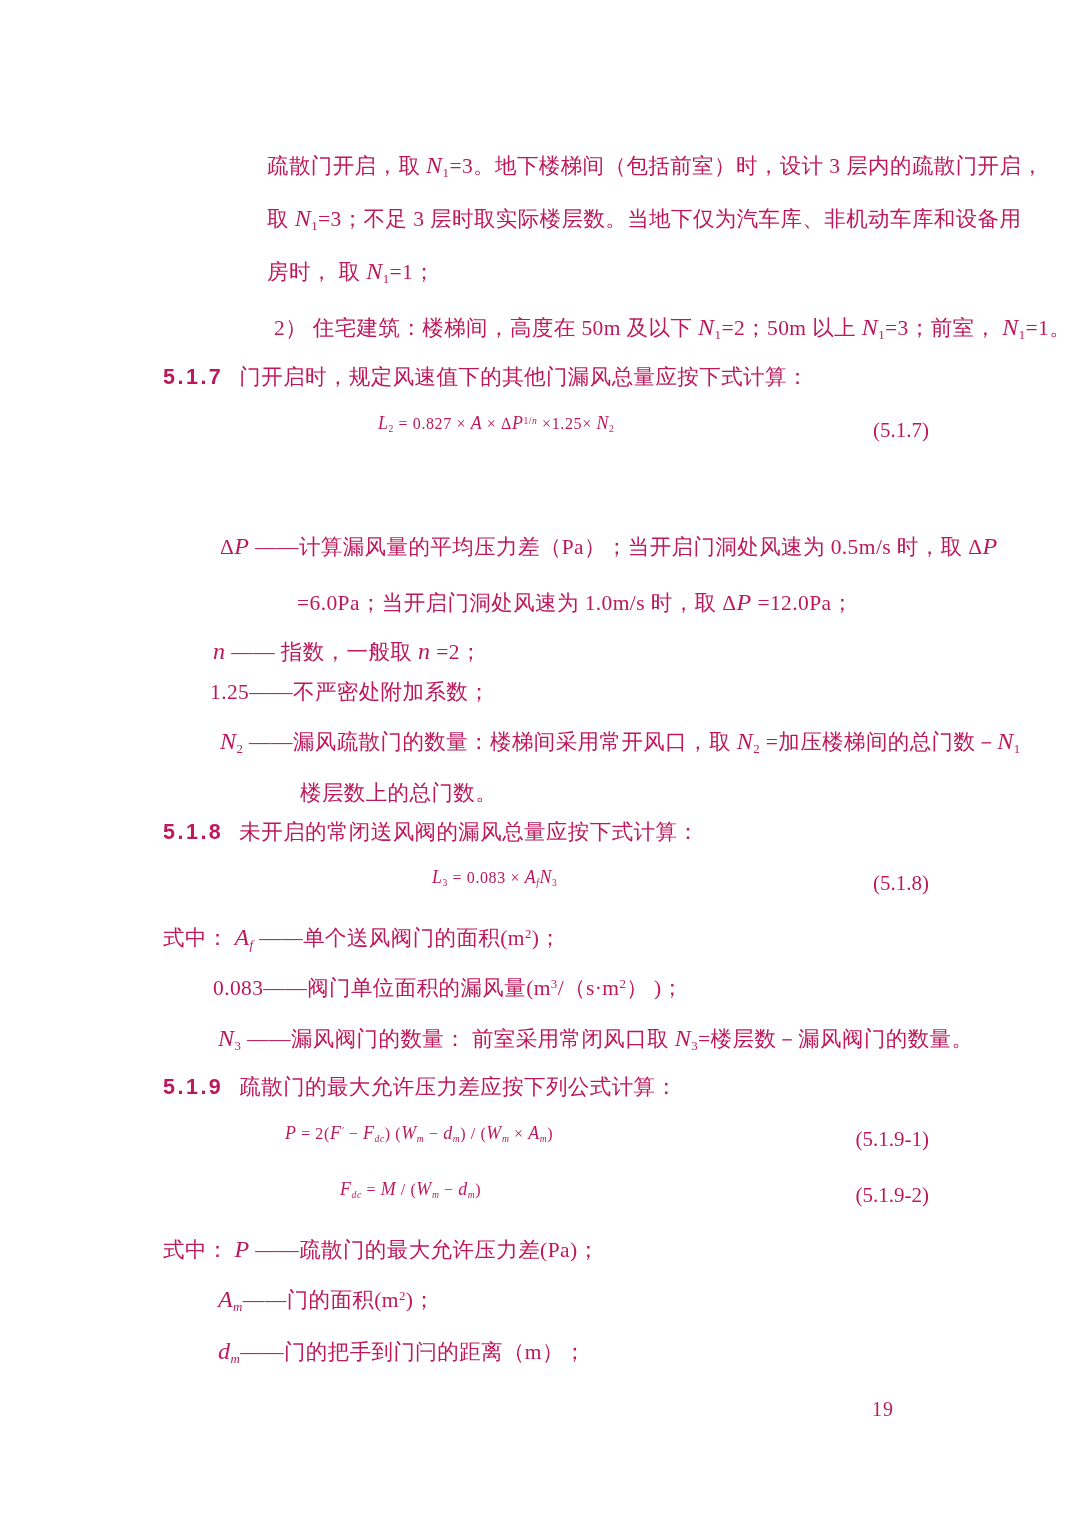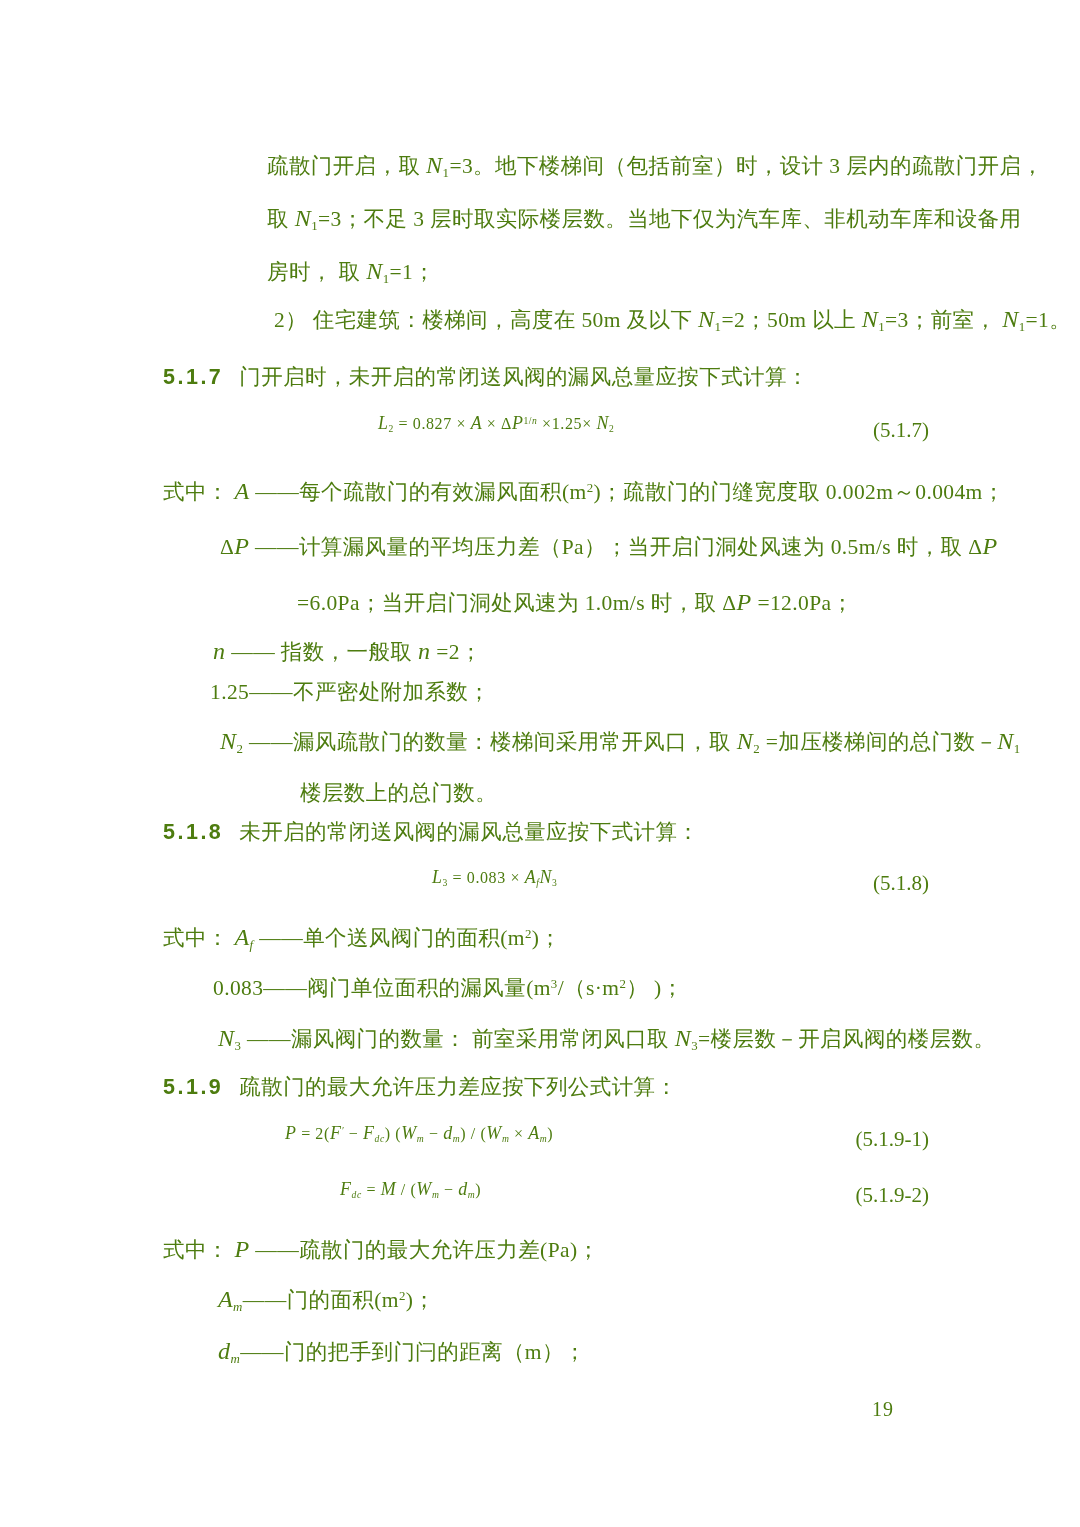--- a/index.html
+++ b/index.html
@@ -4,21 +4,21 @@
 <style>
   * { margin:0; padding:0; box-sizing:border-box; }
   html,body { background:#ffffff; }
   .page {
     position:relative;
     width:1080px;
     height:1527px;
     background:#ffffff;
     overflow:hidden;
     font-family:"Liberation Serif","DejaVu Serif",serif;
-    color:#4d7c0f;
+    color:#be185d;
   }
   .line {
     position:absolute;
     white-space:nowrap;
     font-size:21.5px;
     line-height:1.3;
     letter-spacing:0.4px;
   }
   .formula {
     font-size:16px;
@@ -42,43 +42,42 @@
 </style>
 </head>
 <body>
 
 <div class="page">
 
   <div class="line" style="top:150px;left:267px"><span class="seg-t">疏散门开启，取 </span><span class="seg-v">N</span><span class="seg-s">1</span><span class="seg-t">=3。地下楼梯间（包括前室）时，设计 3 层内的疏散门开启，</span></div>
   <div class="line" style="top:203px;left:267px"><span class="seg-t">取 </span><span class="seg-v">N</span><span class="seg-s">1</span><span class="seg-t">=3；不足 3 层时取实际楼层数。当地下仅为汽车库、非机动车库和设备用</span></div>
   <div class="line" style="top:256px;left:267px"><span class="seg-t">房时， 取 </span><span class="seg-v">N</span><span class="seg-s">1</span><span class="seg-t">=1；</span></div>
 
-  <div class="line" style="top:304px;left:274px"><span class="seg-t">2）  住宅建筑：楼梯间，高度在 50m 及以下 </span><span class="seg-v">N</span><span class="seg-s">1</span><span class="seg-t">=2；50m 以上 </span><span class="seg-v">N</span><span class="seg-s">1</span><span class="seg-t">=3；前室， </span><span class="seg-v">N</span><span class="seg-s">1</span><span class="seg-t">=1。</span></div>
+  <div class="line" style="top:312px;left:274px"><span class="seg-t">2）  住宅建筑：楼梯间，高度在 50m 及以下 </span><span class="seg-v">N</span><span class="seg-s">1</span><span class="seg-t">=2；50m 以上 </span><span class="seg-v">N</span><span class="seg-s">1</span><span class="seg-t">=3；前室， </span><span class="seg-v">N</span><span class="seg-s">1</span><span class="seg-t">=1。</span></div>
 
-  <div class="line" style="top:364px;left:163px"><span class="seg-b">5.1.7</span><span class="seg-t">门开启时，未开启的常闭送风阀的漏风总量应按下式计算：</span></div>
+  <div class="line" style="top:364px;left:163px"><span class="seg-b">5.1.7</span><span class="seg-t">门开启时，规定风速值下的其他门漏风总量应按下式计算：</span></div>
 
   <div class="line formula" style="top:412px;left:378px"><span class="seg-v">L</span><span class="seg-s">2</span><span class="seg-t"> = 0.827 × </span><span class="seg-v">A</span><span class="seg-t"> × Δ</span><span class="seg-v">P</span><span class="seg-p">1/</span><span class="seg-pi">n</span><span class="seg-t"> ×1.25× </span><span class="seg-v">N</span><span class="seg-s">2</span></div>
   <div class="flabel" style="top:418px">(5.1.7)</div>
 
-  <div class="line" style="top:476px;left:163px"><span class="seg-t">式中： </span><span class="seg-v">A</span><span class="seg-t"> ——每个疏散门的有效漏风面积(m</span><span class="seg-p">2</span><span class="seg-t">)；疏散门的门缝宽度取 0.002m～0.004m；</span></div>
   <div class="line" style="top:531px;left:220px"><span class="seg-t">Δ</span><span class="seg-v">P</span><span class="seg-t"> ——计算漏风量的平均压力差（Pa）；当开启门洞处风速为 0.5m/s 时，取 Δ</span><span class="seg-v">P</span></div>
   <div class="line" style="top:587px;left:297px"><span class="seg-t">=6.0Pa；当开启门洞处风速为 1.0m/s 时，取 Δ</span><span class="seg-v">P</span><span class="seg-t"> =12.0Pa；</span></div>
   <div class="line" style="top:636px;left:213px"><span class="seg-v">n</span><span class="seg-t">  ——  指数，一般取 </span><span class="seg-v">n</span><span class="seg-t"> =2；</span></div>
   <div class="line" style="top:679px;left:210px"><span class="seg-t">1.25——不严密处附加系数；</span></div>
   <div class="line" style="top:726px;left:220px"><span class="seg-v">N</span><span class="seg-s">2</span><span class="seg-t"> ——漏风疏散门的数量：楼梯间采用常开风口，取 </span><span class="seg-v">N</span><span class="seg-s">2</span><span class="seg-t"> =加压楼梯间的总门数－</span><span class="seg-v">N</span><span class="seg-s">1</span></div>
   <div class="line" style="top:780px;left:300px"><span class="seg-t">楼层数上的总门数。</span></div>
 
   <div class="line" style="top:819px;left:163px"><span class="seg-b">5.1.8</span><span class="seg-t">未开启的常闭送风阀的漏风总量应按下式计算：</span></div>
 
   <div class="line formula" style="top:866px;left:432px"><span class="seg-v">L</span><span class="seg-s">3</span><span class="seg-t"> = 0.083 × </span><span class="seg-v">A</span><span class="seg-si">f</span><span class="seg-v">N</span><span class="seg-s">3</span></div>
   <div class="flabel" style="top:871px">(5.1.8)</div>
 
   <div class="line" style="top:922px;left:163px"><span class="seg-t">式中： </span><span class="seg-v">A</span><span class="seg-si">f</span><span class="seg-t"> ——单个送风阀门的面积(m</span><span class="seg-p">2</span><span class="seg-t">)；</span></div>
   <div class="line" style="top:975px;left:213px"><span class="seg-t">0.083——阀门单位面积的漏风量(m</span><span class="seg-p">3</span><span class="seg-t">/（s·m</span><span class="seg-p">2</span><span class="seg-t">） )；</span></div>
-  <div class="line" style="top:1023px;left:218px"><span class="seg-v">N</span><span class="seg-s">3</span><span class="seg-t"> ——漏风阀门的数量： 前室采用常闭风口取 </span><span class="seg-v">N</span><span class="seg-s">3</span><span class="seg-t">=楼层数－开启风阀的楼层数。</span></div>
+  <div class="line" style="top:1023px;left:218px"><span class="seg-v">N</span><span class="seg-s">3</span><span class="seg-t"> ——漏风阀门的数量： 前室采用常闭风口取 </span><span class="seg-v">N</span><span class="seg-s">3</span><span class="seg-t">=楼层数－漏风阀门的数量。</span></div>
 
   <div class="line" style="top:1074px;left:163px"><span class="seg-b">5.1.9</span><span class="seg-t">疏散门的最大允许压力差应按下列公式计算：</span></div>
 
   <div class="line formula" style="top:1122px;left:285px"><span class="seg-v">P</span><span class="seg-t"> = 2(</span><span class="seg-v">F</span><span class="seg-pi">′</span><span class="seg-t"> − </span><span class="seg-v">F</span><span class="seg-si">dc</span><span class="seg-t">) (</span><span class="seg-v">W</span><span class="seg-si">m</span><span class="seg-t"> − </span><span class="seg-v">d</span><span class="seg-si">m</span><span class="seg-t">) / (</span><span class="seg-v">W</span><span class="seg-si">m</span><span class="seg-t"> × </span><span class="seg-v">A</span><span class="seg-si">m</span><span class="seg-t">)</span></div>
   <div class="flabel" style="top:1127px">(5.1.9-1)</div>
 
   <div class="line formula" style="top:1178px;left:340px"><span class="seg-v">F</span><span class="seg-si">dc</span><span class="seg-t"> = </span><span class="seg-v">M</span><span class="seg-t"> / (</span><span class="seg-v">W</span><span class="seg-si">m</span><span class="seg-t"> − </span><span class="seg-v">d</span><span class="seg-si">m</span><span class="seg-t">)</span></div>
   <div class="flabel" style="top:1183px">(5.1.9-2)</div>
 
   <div class="line" style="top:1234px;left:163px"><span class="seg-t">式中： </span><span class="seg-v">P</span><span class="seg-t"> ——疏散门的最大允许压力差(Pa)；</span></div>

